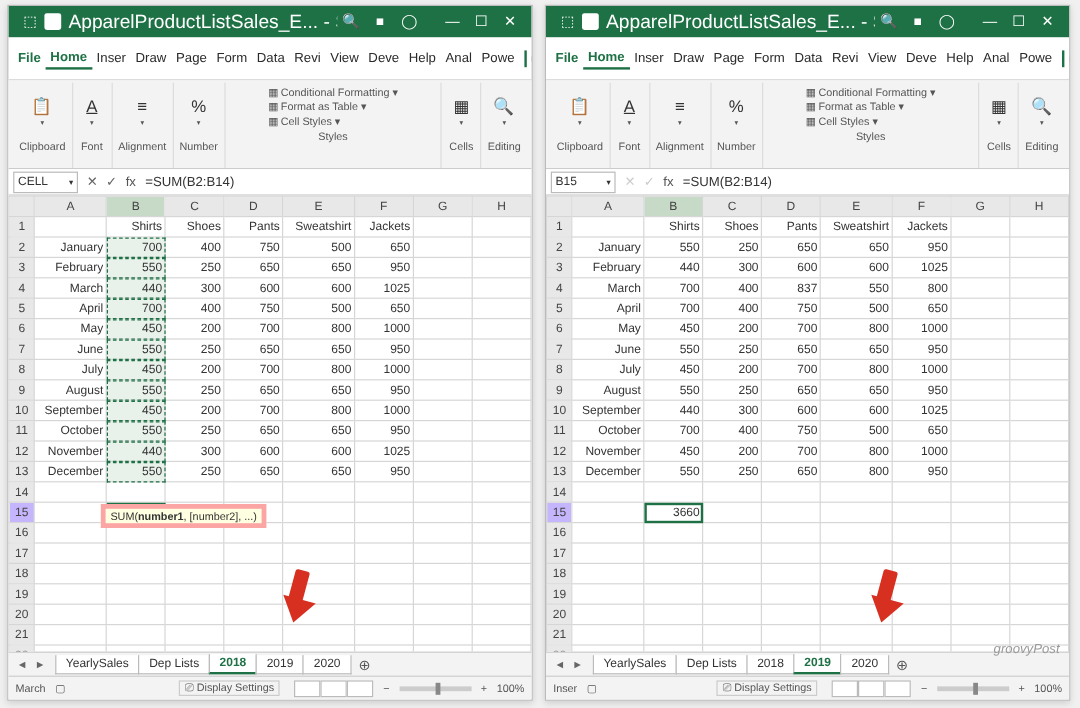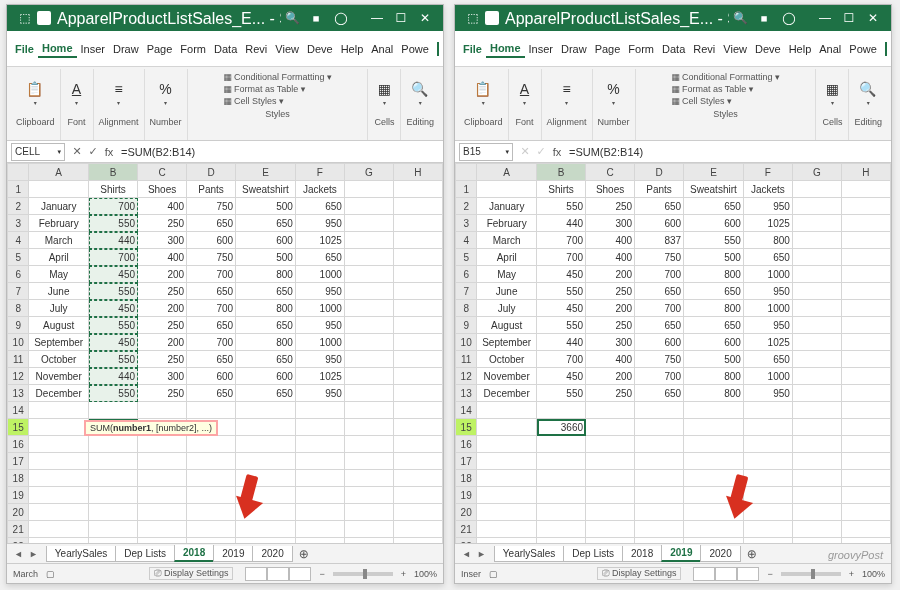--- a/index.html
+++ b/index.html
@@ -43,31 +43,31 @@
   .formula-bar .formula-input { flex: 1; font-size: 11px; padding: 2px 4px; }
 
   
   .grid-wrap { position: relative; height: 380px; overflow: hidden; }
   table.grid { border-collapse: collapse; width: 100%; table-layout: fixed; }
   table.grid th, table.grid td { border: 1px solid #d6d6d6; height: 17px; font-size: 10px; padding: 0 2px; overflow: hidden; white-space: nowrap; }
   table.grid th { background: #e8e8e8; color: #444; font-weight: normal; text-align: center; }
   table.grid th.corner { background: #e8e8e8; width: 20px; }
   table.grid th.rowhdr { width: 20px; background: #e8e8e8; }
   table.grid td.num { text-align: right; }
-  table.grid td.txt { text-align: center; }
+  table.grid td.txt { text-align: right; }
   table.grid th.selcol { background: #c7d9c7; }
-  table.grid th.selrow { background: #bef264; }
+  table.grid th.selrow { background: #c4b5fd; }
   .col-A { width: 56px; } .col-B { width: 46px; } .col-C { width: 46px; } .col-D { width: 46px; }
   .col-E { width: 56px; } .col-F { width: 46px; } .col-G { width: 46px; } .col-H { width: 46px; }
 
   .marching { outline: 1px dashed #1e7145; outline-offset:-1px; background: #e8f2ea; }
   .edit-cell { outline: 2px solid #1e7145; outline-offset:-2px; font-size: 10px; padding: 0 2px; }
   .edit-cell .ref { color: #3070c0; }
   .sel-cell { outline: 2px solid #1e7145; outline-offset:-2px; text-align:right; }
-  .hint { position: absolute; background: #ffffe1; border: 2px solid #fca5a5; font-size: 9px; padding: 1px 4px; }
+  .hint { position: absolute; background: #ffffe1; border: 4px solid #fca5a5; font-size: 9px; padding: 1px 4px; }
   .hint b { font-weight: bold; }
 
   
   .sheet-tabs { height: 20px; display: flex; align-items: center; border-top: 1px solid #ccc; background: #f3f3f3; padding-left: 4px; }
   .sheet-tabs .nav { font-size: 9px; color: #666; padding: 0 3px; }
   .sheet-tabs .tab { border: 1px solid #bbb; border-top: none; background: #fff; padding: 2px 8px; font-size: 10px; margin-left: -1px; cursor: default; }
   .sheet-tabs .tab.active { background: #fff; border-bottom: 2px solid #1e7145; font-weight: bold; color: #1e7145; }
   .sheet-tabs .add { padding: 0 6px; font-size: 12px; color: #555; }
 
   
@@ -77,21 +77,21 @@
   .statusbar .view-btn { width: 22px; height: 14px; border: 1px solid #bbb; background: #fff; }
   .statusbar .zoom-slider { width: 60px; height: 4px; background: #ccc; position: relative; }
   .statusbar .zoom-slider::after { content:''; position:absolute; left:50%; top:-3px; width:4px; height:10px; background:#888; }
   .statusbar .spacer { flex: 1; }
 
   
   .arrow { position: absolute; width: 0; height: 0; }
   .arrow .shaft { position:absolute; width: 12px; height: 28px; background:#d83020; transform: rotate(15deg); top:-28px; left:-2px; border-radius: 2px;}
   .arrow .head { position:absolute; width:0; height:0; border-left: 14px solid transparent; border-right: 14px solid transparent; border-top: 20px solid #d83020; top:-4px; left:-12px; transform: rotate(15deg);}
 
-  .watermark { position: absolute; right: 8px; bottom: 22px; font-size: 11px; color: #999; font-style: italic; }
+  .watermark { position: absolute; right: 8px; bottom: 36px; font-size: 11px; color: #999; font-style: italic; }
 </style>
 </head>
 <body>
 
 <div class="pane pane-left">
   <div class="titlebar">
     <span class="ctrl">⬚</span>
     <span class="doc-icon"></span>
     <span class="title"><span>ApparelProductListSales_E...</span><span> - Saved ▾</span></span>
     <span class="ctrl">🔍</span>

